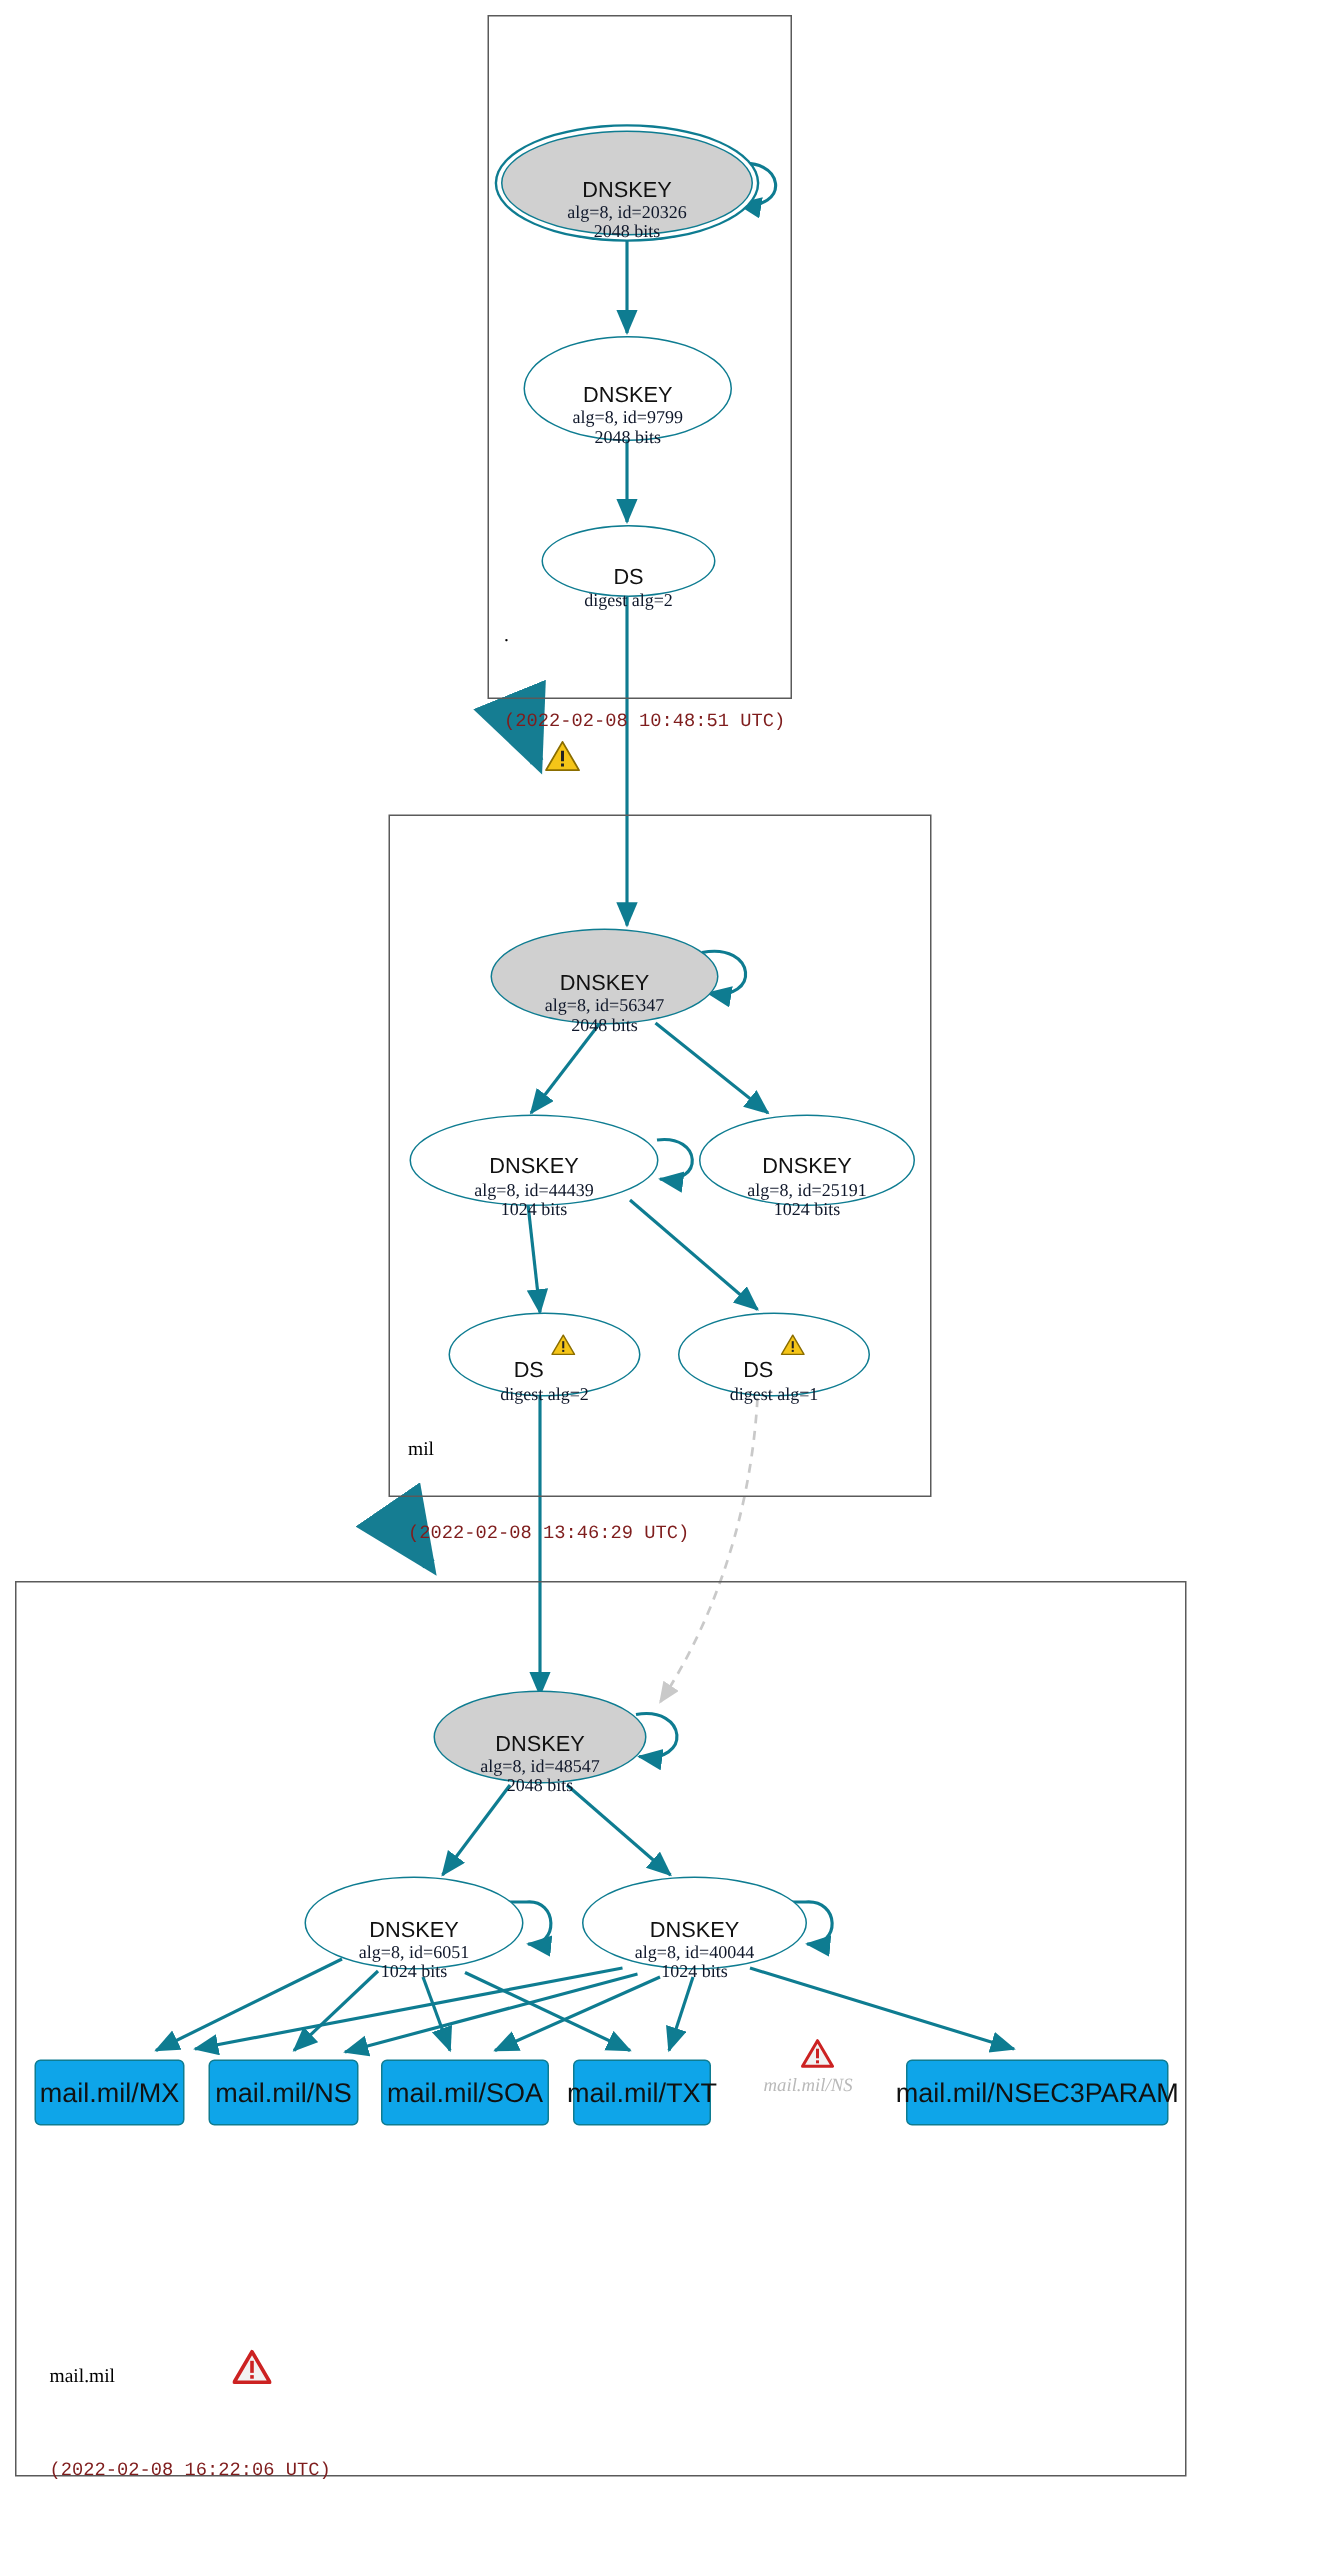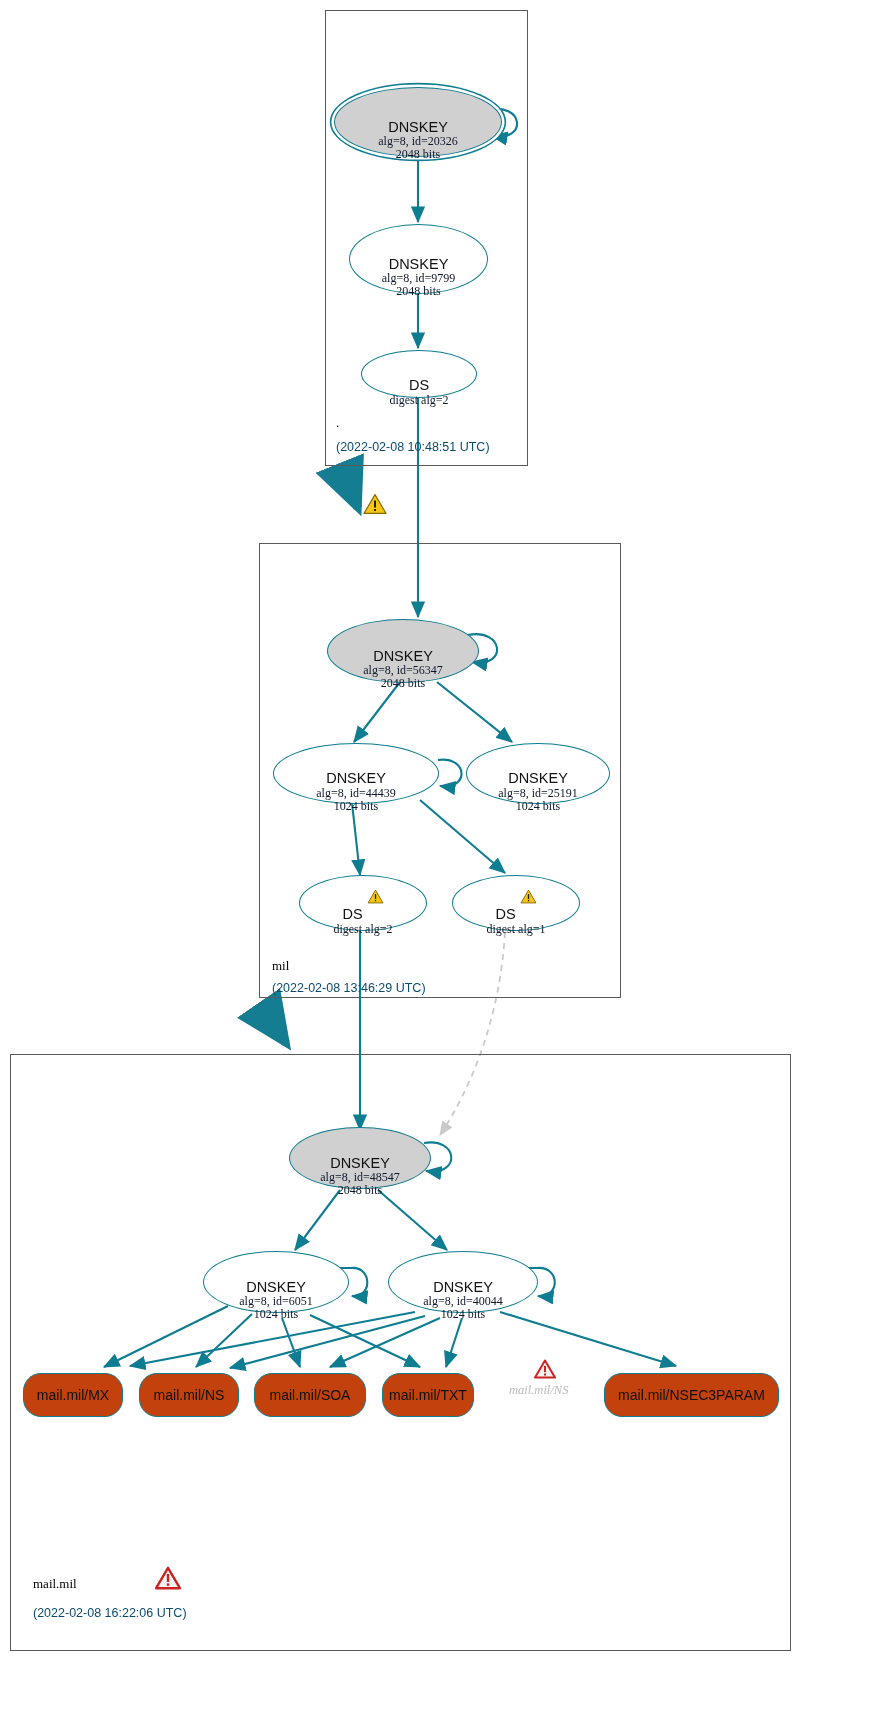--- a/index.html
+++ b/index.html
@@ -2,33 +2,33 @@
 <html><head>
 <meta charset="utf-8">
 <style>
   html,body{margin:0;padding:0;background:#ffffff;}
   body{font-family:"Liberation Sans", sans-serif;}
   #stage{position:relative;width:879px;height:1715px;overflow:hidden;background:#fff;}
   svg#wire{position:absolute;left:0;top:0;width:879px;height:1715px;}
 
   .zonebox{position:absolute;border:1px solid #5a5a5a;background:transparent;box-sizing:border-box;}
   .zonelabel{position:absolute;font-family:"Liberation Serif", serif;font-size:13px;color:#000;white-space:nowrap;}
-  .zonetime{position:absolute;font-family:Liberation Sans, sans-serif;font-size:12.5px;color:#0c4a6e;white-space:nowrap;}
+  .zonetime{position:absolute;font-family:Liberation Mono, monospace;font-size:12.5px;color:#7f1d1d;white-space:nowrap;margin-top:34px;}
 
   .node{position:absolute;display:flex;flex-direction:column;align-items:center;justify-content:center;
         box-sizing:border-box;text-align:center;line-height:1.08;}
   .ellipse{border:1.6px solid #0e7c91;border-radius:50%;background:#ffffff;}
   .ellipse.filled{background:#d0d0d0;}
   .ellipse.dbl{box-shadow:0 0 0 2.6px #ffffff, 0 0 0 4.2px #0e7c91;}
   .t1{font-family:"Liberation Sans", sans-serif;font-size:14.5px;color:#111;margin-top:37px;}
   .t2{font-family:"Liberation Serif", serif;font-size:12px;color:#0f172a;}
 
-  .rrbox{position:absolute;border:1.6px solid #0e7c91;border-radius:18px;background:#c2410c;
+  .rrbox{position:absolute;border:1.6px solid #0e7c91;border-radius:4px;background:#0ea5e9;
          display:flex;align-items:center;justify-content:center;
-         font-family:"Liberation Sans", sans-serif;font-size:14px;color:#111;box-sizing:border-box;}
+         font-family:"Liberation Sans", sans-serif;font-size:18px;color:#111;box-sizing:border-box;}
 
   .ghost{position:absolute;font-family:"Liberation Serif", serif;font-style:italic;font-size:12.5px;color:#b9b9b9;white-space:nowrap;}
 
   .warn{position:absolute;width:0;height:0;}
   .warn svg{display:block;}
   .dsrow{display:flex;align-items:center;justify-content:center;gap:4px;}
 </style>
 </head>
 <body>
 

